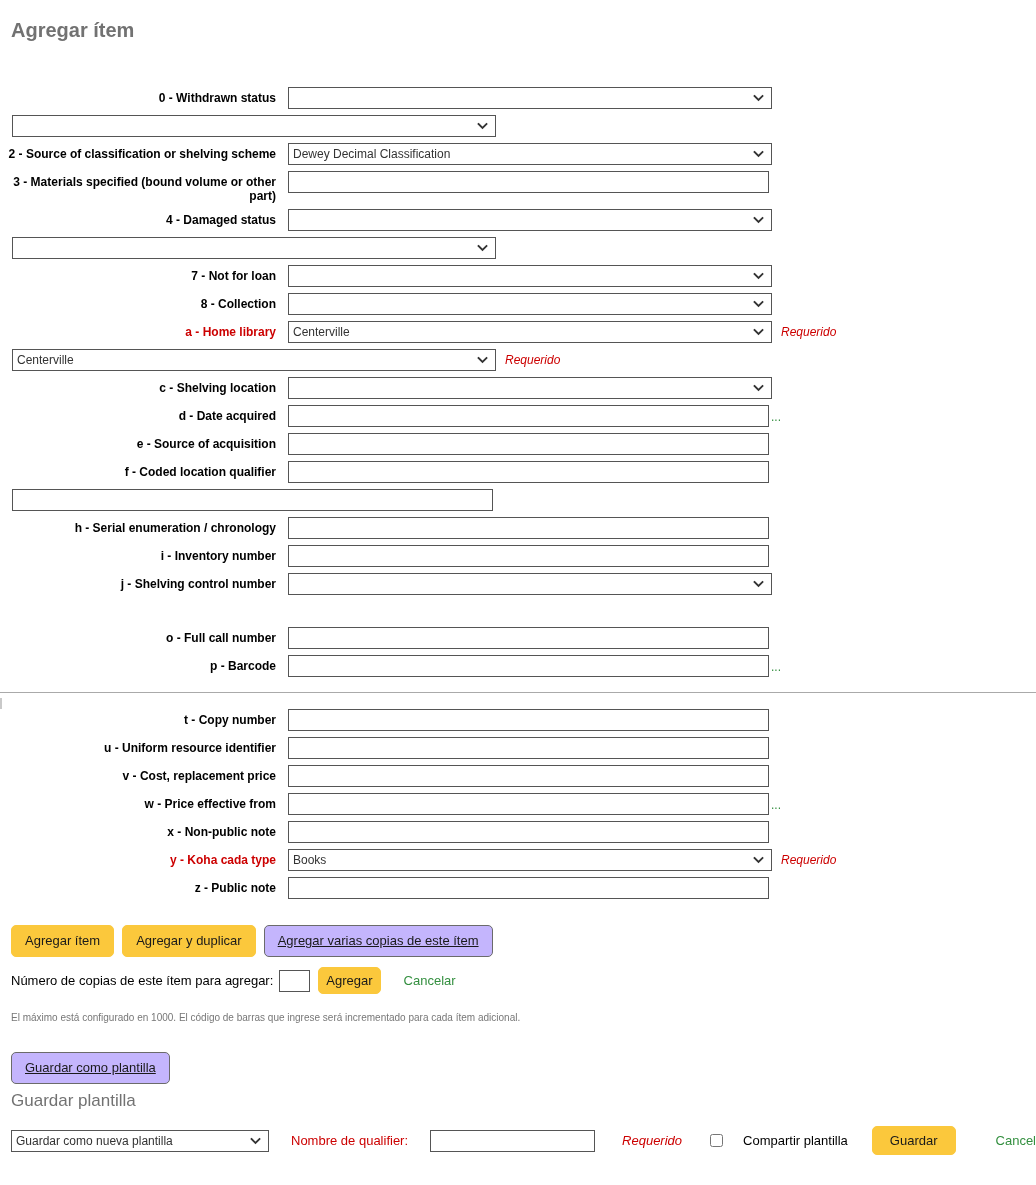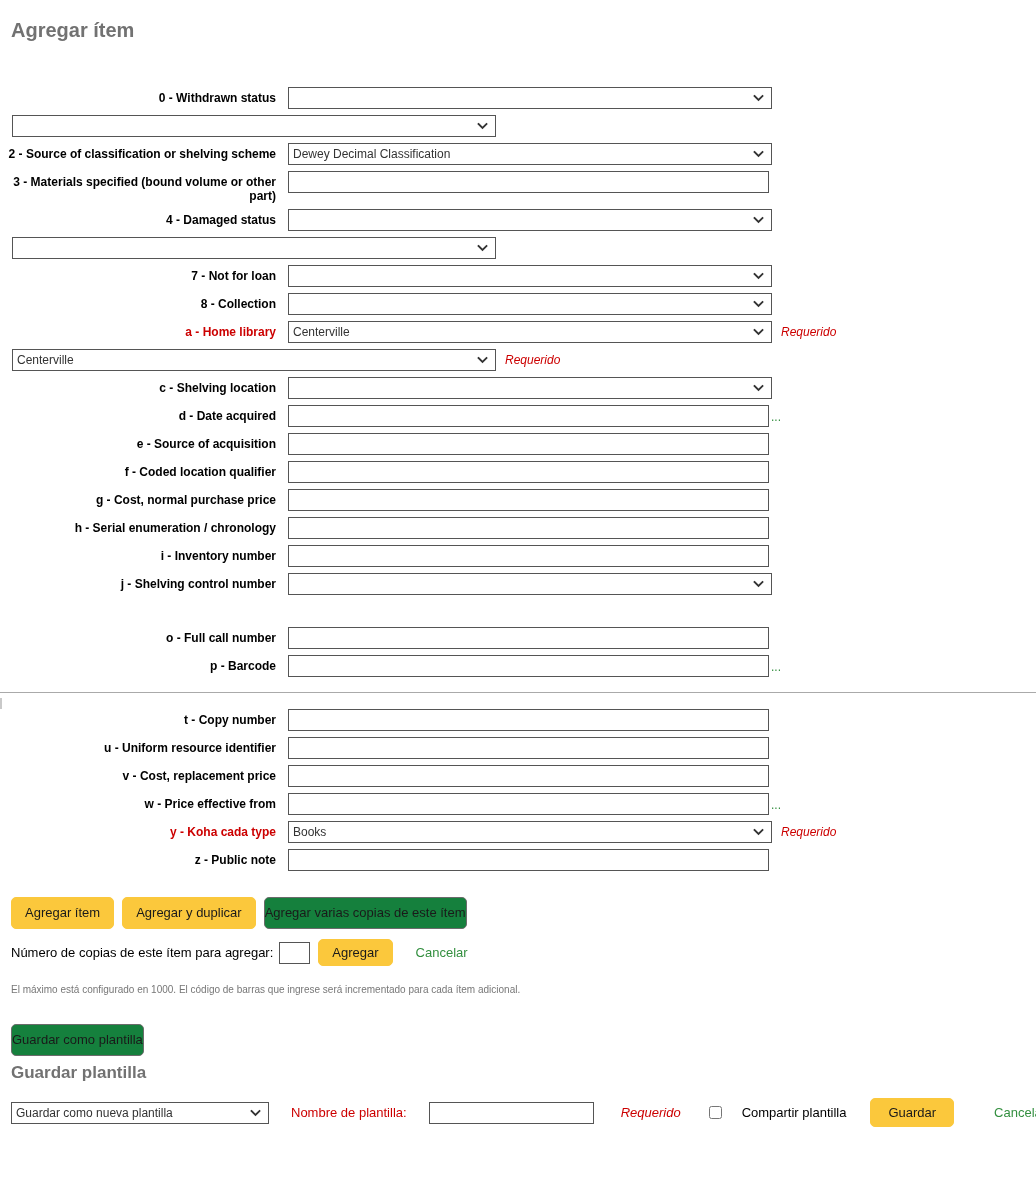--- a/index.html
+++ b/index.html
@@ -133,25 +133,26 @@
   }
   .btn-amber {
     background: #fbc83c;
     border: 1px solid #fbc83c;
     color: #1a1a1a;
     border-radius: 5px;
     padding: 7px 13px;
     margin-right: 8px;
   }
   .btn-white {
-    background: #15803d;
+    background: #c4b5fd;
     border: 1px solid #6b6b6b;
     color: #1a1a1a;
     border-radius: 5px;
-    padding: 7px 0;
+    padding: 7px 13px;
+    text-decoration: underline;
   }
 
   .copies-row {
     display: flex;
     align-items: center;
     padding-left: 11px;
     margin-top: 10px;
   }
   .copies-label { font-size: 13px; color: #000; }
   input.copies-input {
@@ -161,21 +162,21 @@
     font-size: 12px;
     font-family: "Liberation Sans", sans-serif;
     padding: 1px 3px;
     border-radius: 0;
   }
   .btn-amber-sm {
     background: #fbc83c;
     border: 1px solid #fbc83c;
     color: #1a1a1a;
     border-radius: 5px;
-    padding: 5px 13px;
+    padding: 5px 7px;
     font-size: 13px;
     margin-left: 8px;
     cursor: pointer;
     font-family: "Liberation Sans", sans-serif;
   }
   .link-green {
     color: #338f3f;
     font-size: 13px;
     text-decoration: none;
     margin-left: 23px;
@@ -186,21 +187,21 @@
     color: #777;
     padding-left: 11px;
     margin-top: 16px;
     line-height: 15px;
   }
 
   
   .tpl-btn-wrap { padding-left: 11px; margin-top: 27px; }
   .tpl-heading {
     font-size: 17px;
-    font-weight: bold;
+    font-weight: normal;
     color: #727272;
     padding-left: 11px;
     margin: 6px 0 0 0;
     line-height: 22px;
   }
   .tpl-row {
     display: flex;
     align-items: center;
     padding-left: 11px;
     margin-top: 14px;
@@ -357,21 +358,20 @@
         <input type="text" class="txt" value="" style="">
       </div>
     </div>
     <div class="row">
       <div class="lbl">f - Coded location qualifier</div>
       <div class="fieldwrap">
         <input type="text" class="txt" value="" style="">
       </div>
     </div>
     <div class="row">
-      <div class="lbl">g - Cost, normal purchase price</div>
       <div class="fieldwrap">
         <input type="text" class="txt" value="" style="">
       </div>
     </div>
     <div class="row">
       <div class="lbl">h - Serial enumeration / chronology</div>
       <div class="fieldwrap">
         <input type="text" class="txt" value="" style="">
       </div>
     </div>
@@ -420,20 +420,26 @@
       <div class="lbl">v - Cost, replacement price</div>
       <div class="fieldwrap">
         <input type="text" class="txt" value="" style="">
       </div>
     </div>
     <div class="row">
       <div class="lbl">w - Price effective from</div>
       <div class="fieldwrap">
         <input type="text" class="txt" value="" style="">
         <a class="ellipsis-link">...</a>
+      </div>
+    </div>
+    <div class="row">
+      <div class="lbl">x - Non-public note</div>
+      <div class="fieldwrap">
+        <input type="text" class="txt" value="" style="">
       </div>
     </div>
     <div class="row">
       <div class="lbl req">y - Koha cada type</div>
       <div class="fieldwrap">
         <span class="selbox"><select class="sel"><option>Books</option></select><svg class="chev" viewBox="0 0 11 14">
             <path d="M1.5 5 L5.5 9 L9.5 5" stroke="#333" stroke-width="1.8" fill="none" stroke-linecap="square"></path>
           </svg></span>
         <span class="required-note">Requerido</span>
       </div>
@@ -472,20 +478,20 @@
 
 <div class="tpl-row">
   <span class="selbox">
     <select class="tpl-select">
       <option>Guardar como nueva plantilla</option>
     </select>
     <svg class="chev" viewBox="0 0 11 14">
       <path d="M1.5 5 L5.5 9 L9.5 5" stroke="#333" stroke-width="1.8" fill="none" stroke-linecap="square"></path>
     </svg>
   </span>
-  <span class="tpl-name-label">Nombre de plantilla:</span>
+  <span class="tpl-name-label">Nombre de qualifier:</span>
   <input class="tpl-name-input" type="text" value="" style="">
   <span class="tpl-required">Requerido</span>
   <input class="tpl-check" type="checkbox" style="">
   <span class="tpl-check-label">Compartir plantilla</span>
   <button class="btn-amber-tpl">Guardar</button>
   <a class="tpl-cancel">Cancelar</a>
 </div>
 
 </body></html>

